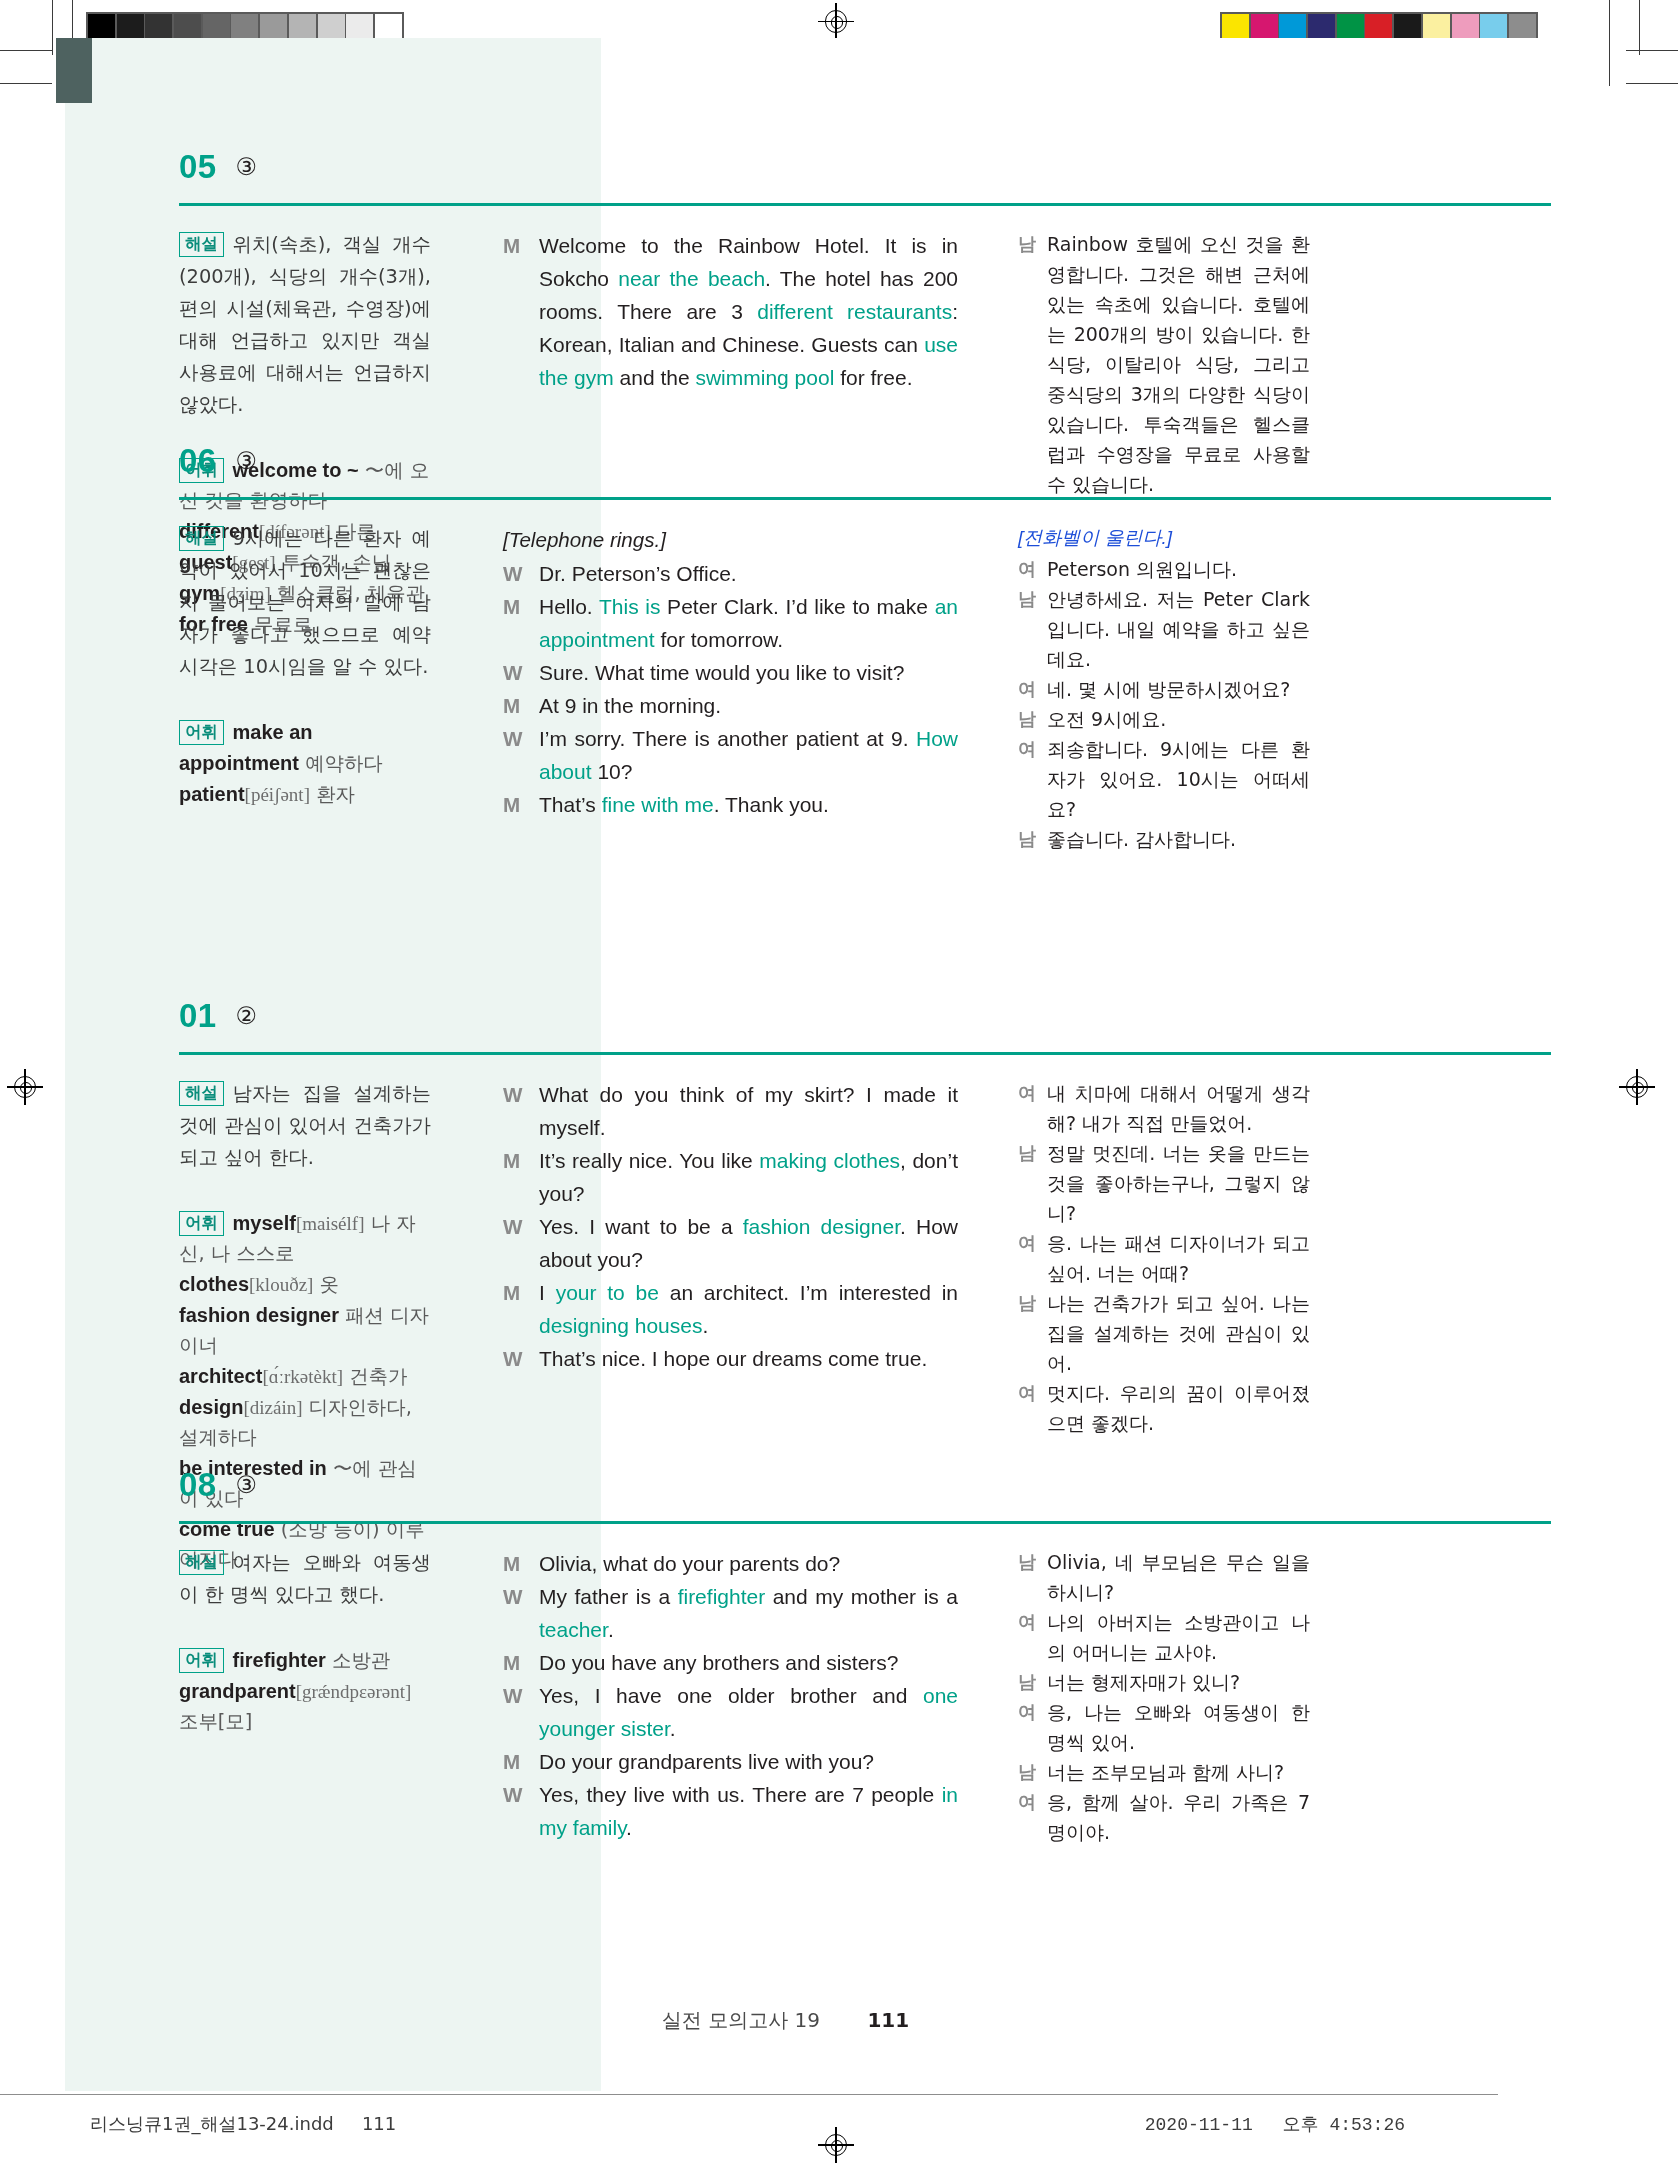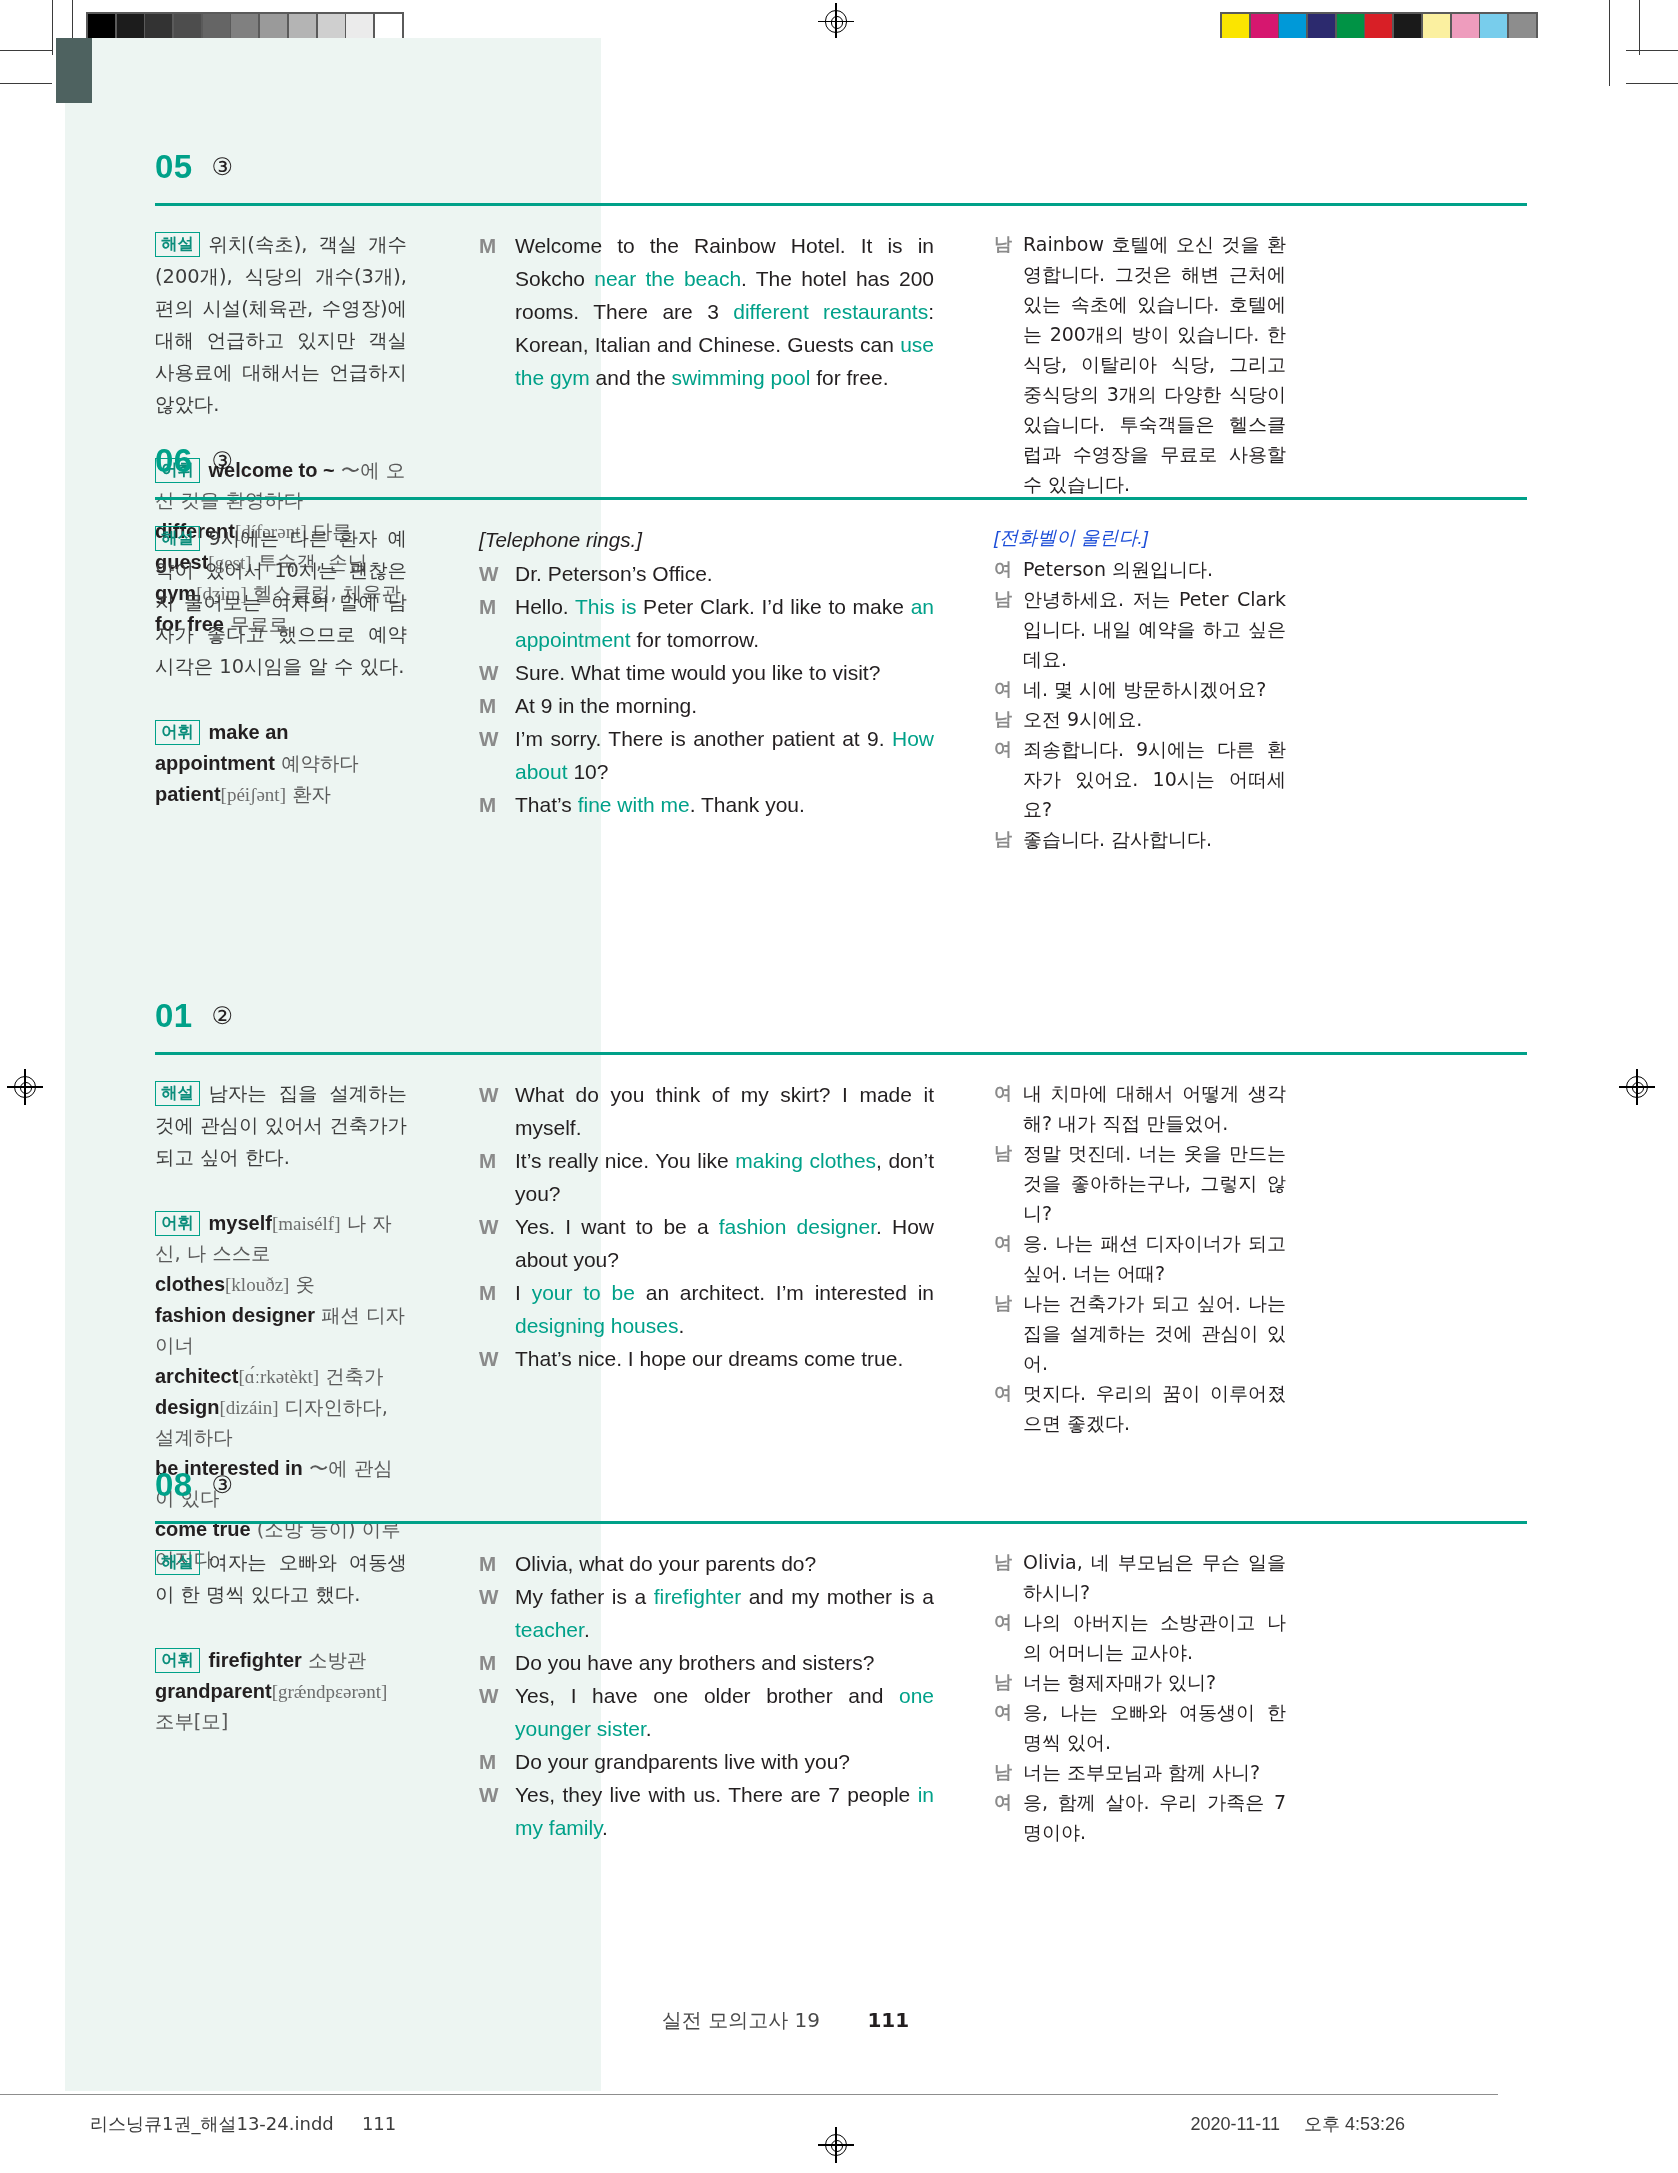--- a/index.html
+++ b/index.html
@@ -43,21 +43,21 @@
     background: #edf5f2;
   }
   .tab-marker {
     position: absolute; left: -8.6px; top: 0px; width: 36px; height: 65px;
     background: #4e6260;
   }
 
   .content { position: absolute; left: 0; top: 0; width: 1544px; height: 2053px; }
 
   
-  .qblock { position: absolute; left: 0; width: 1544px; }
+  .qblock { position: absolute; left: 0; width: 1544px; padding-left: 24px; }
   .qhead { position: relative; height: 55px; padding-left: 90px; }
   .qnum {
     font-size: 33px; font-weight: bold; color: #00a189; letter-spacing: 0.4px;
     line-height: 38px; display: inline-block; vertical-align: middle;
   }
   .qans {
     font-size: 24px; color: #231f20; margin-left: 19px;
     line-height: 38px; display: inline-block; vertical-align: middle;
   }
   .qrule { height: 3.4px; background: #00a189; width: 1372px; margin-left: 90px; }
@@ -122,21 +122,21 @@
     position: absolute; left: 0; bottom: 19px; width: 1498px; height: 60px;
     border-top: 1px solid #8d8d8d;
   }
   .sheet-footer .sf-left {
     position: absolute; left: 90px; top: 17px; font-size: 18px; color: #3c3c3c;
     font-family: "DejaVu Sans", "Liberation Sans", sans-serif;
   }
   .sheet-footer .sf-left .sf-page { margin-left: 22.4px; }
   .sheet-footer .sf-right {
     position: absolute; right: 93px; top: 17px; font-size: 18px; color: #3c3c3c;
-    font-family: Liberation Sans, sans-serif;
+    font-family: Liberation Mono, monospace;
   }
   .sheet-footer .sf-right .sf-time { margin-left: 19px; }
 </style>
 </head>
 <body>
 
 <div class="crop-line" style="left:52px; top:0; width:1.3px; height:55px;"></div>
 <div class="crop-line" style="left:0; top:50px; width:52px; height:1.3px;"></div>
 <div class="crop-line" style="left:72px; top:0; width:1.3px; height:86px;"></div>
 <div class="crop-line" style="left:0; top:83px; width:52px; height:1.3px;"></div>

